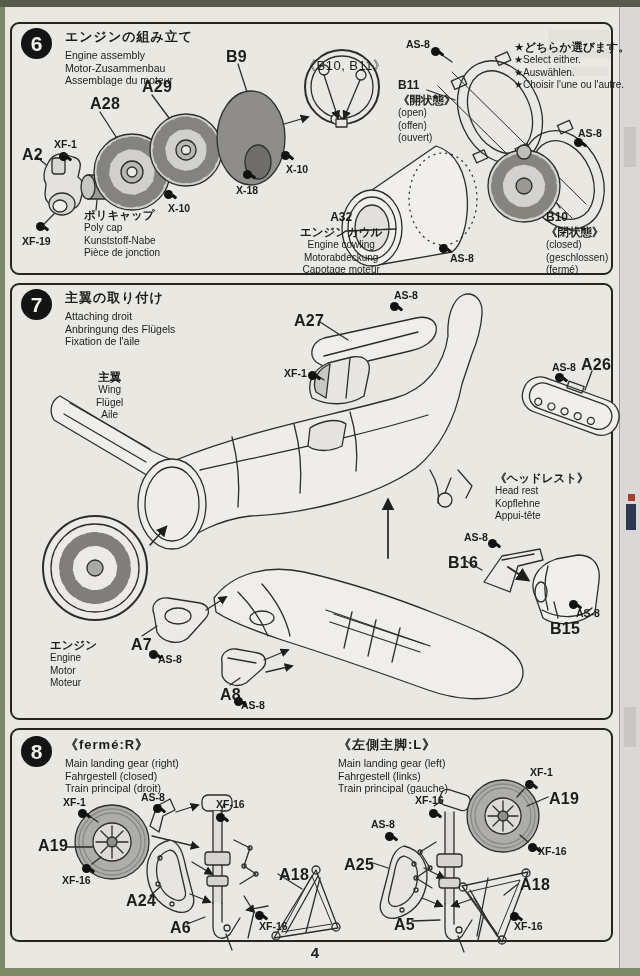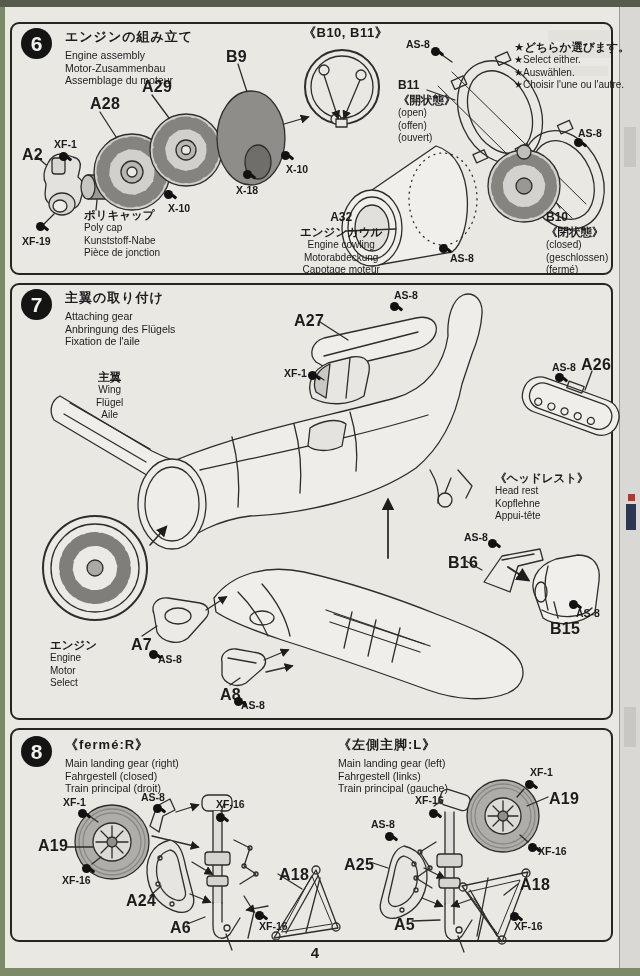--- a/index.html
+++ b/index.html
@@ -19,21 +19,21 @@
   #sb8{left:10px;top:728px;width:599px;height:210px;}
   .art{position:absolute;left:0;top:0;}
   .step-head{position:absolute;display:flex;gap:13px;align-items:flex-start;}
   .step-num{width:31px;height:31px;border-radius:50%;background:#141414;color:#f2f1ec;
             font-weight:bold;font-size:21px;display:flex;align-items:center;justify-content:center;}
   .t-ja{font-size:13px;font-weight:bold;margin-bottom:3px;letter-spacing:1px;}
   .t-sub{font-size:10.5px;line-height:12.5px;}
   .layer{position:absolute;left:0;top:0;width:640px;height:976px;pointer-events:none;}
   .co{position:absolute;white-space:nowrap;}
   .co.part{font-size:16px;font-weight:bold;letter-spacing:.3px;}
-  .co.heading{font-size:13px;font-weight:bold;letter-spacing:.5px;}
+  .co.heading{font-size:13px;font-weight:normal;letter-spacing:.5px;margin-top:33px;}
   .co.paint{font-size:10.5px;font-weight:bold;}
   .paint-dot{position:absolute;width:9px;height:9px;border-radius:50%;background:#121212;}
   .paint-dot::after{content:"";position:absolute;right:-4px;top:5px;width:6px;height:3px;
                     background:#121212;transform:rotate(38deg);border-radius:1px;}
   .blk{position:absolute;}
   .blk.ctr{text-align:center;}
   .blk-title{font-size:12px;font-weight:bold;margin-bottom:1px;}
   .blk-line{font-size:10px;line-height:12.5px;}
   .blk-line.jp{font-weight:bold;font-size:11.5px;line-height:14px;}
   .pagenum{position:absolute;left:298px;top:944px;width:34px;text-align:center;
@@ -360,21 +360,21 @@
       <div class="t-sub">Assemblage du moteur</div>
     </div>
   </div>
 
   <div class="step-head" style="left:21px;top:289px">
     <div class="step-num">
         <span>7</span>
       </div>
     <div>
       <div class="t-ja">主翼の取り付け</div>
-      <div class="t-sub">Attaching gear</div>
+      <div class="t-sub">Attaching droit</div>
       <div class="t-sub">Anbringung des Flügels</div>
       <div class="t-sub">Fixation de l'aile</div>
     </div>
   </div>
 
   <div class="step-head" style="left:21px;top:736px">
     <div class="step-num">
         <span>8</span>
       </div>
     <div>
@@ -480,21 +480,21 @@
       <div class="blk" style="left: 495px; top: 471px;">
         <div class="blk-line jp">《ヘッドレスト》</div>
         <div class="blk-line">Head rest</div>
         <div class="blk-line">Kopflehne</div>
         <div class="blk-line">Appui-tête</div>
       </div>
       <div class="blk" style="left: 50px; top: 638px;">
         <div class="blk-line jp">エンジン</div>
         <div class="blk-line">Engine</div>
         <div class="blk-line">Motor</div>
-        <div class="blk-line">Select</div>
+        <div class="blk-line">Moteur</div>
       </div>
     </div>
   <div class="layer">
       <span class="co part" style="left: 38px; top: 837px;">A19</span>
       <span class="co part" style="left: 126px; top: 892px;">A24</span>
       <span class="co part" style="left: 170px; top: 919px;">A6</span>
       <span class="co part" style="left: 279px; top: 866px;">A18</span>
       <span class="co paint" style="left: 63px; top: 796px;">XF-1</span>
       <span class="paint-dot" style="left: 78px; top: 809px;"></span>
       <span class="co paint" style="left: 141px; top: 791px;">AS-8</span>

